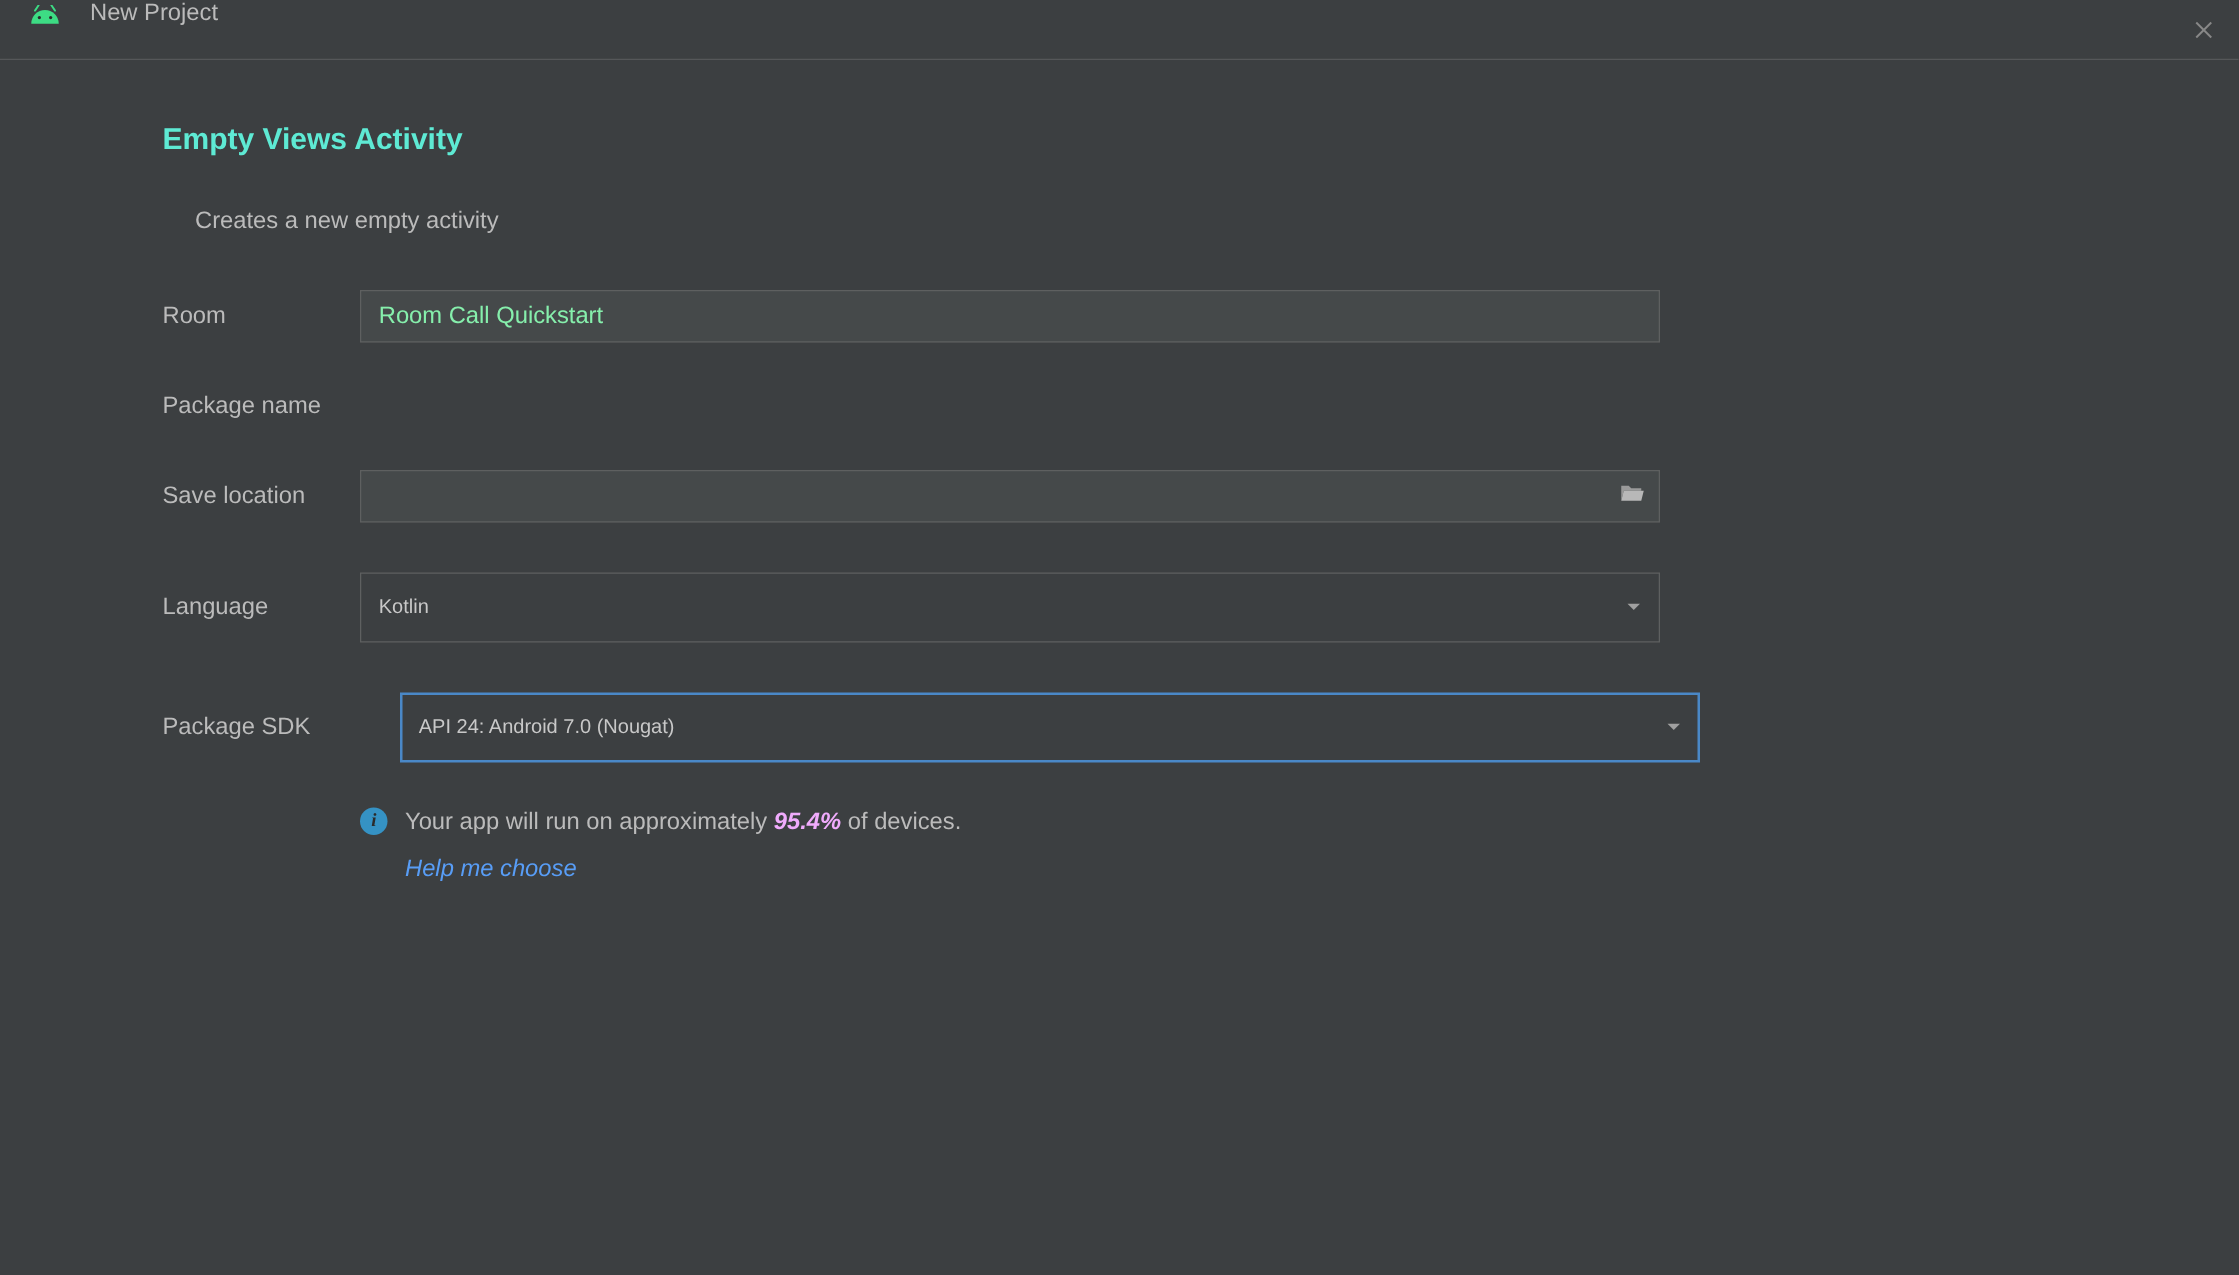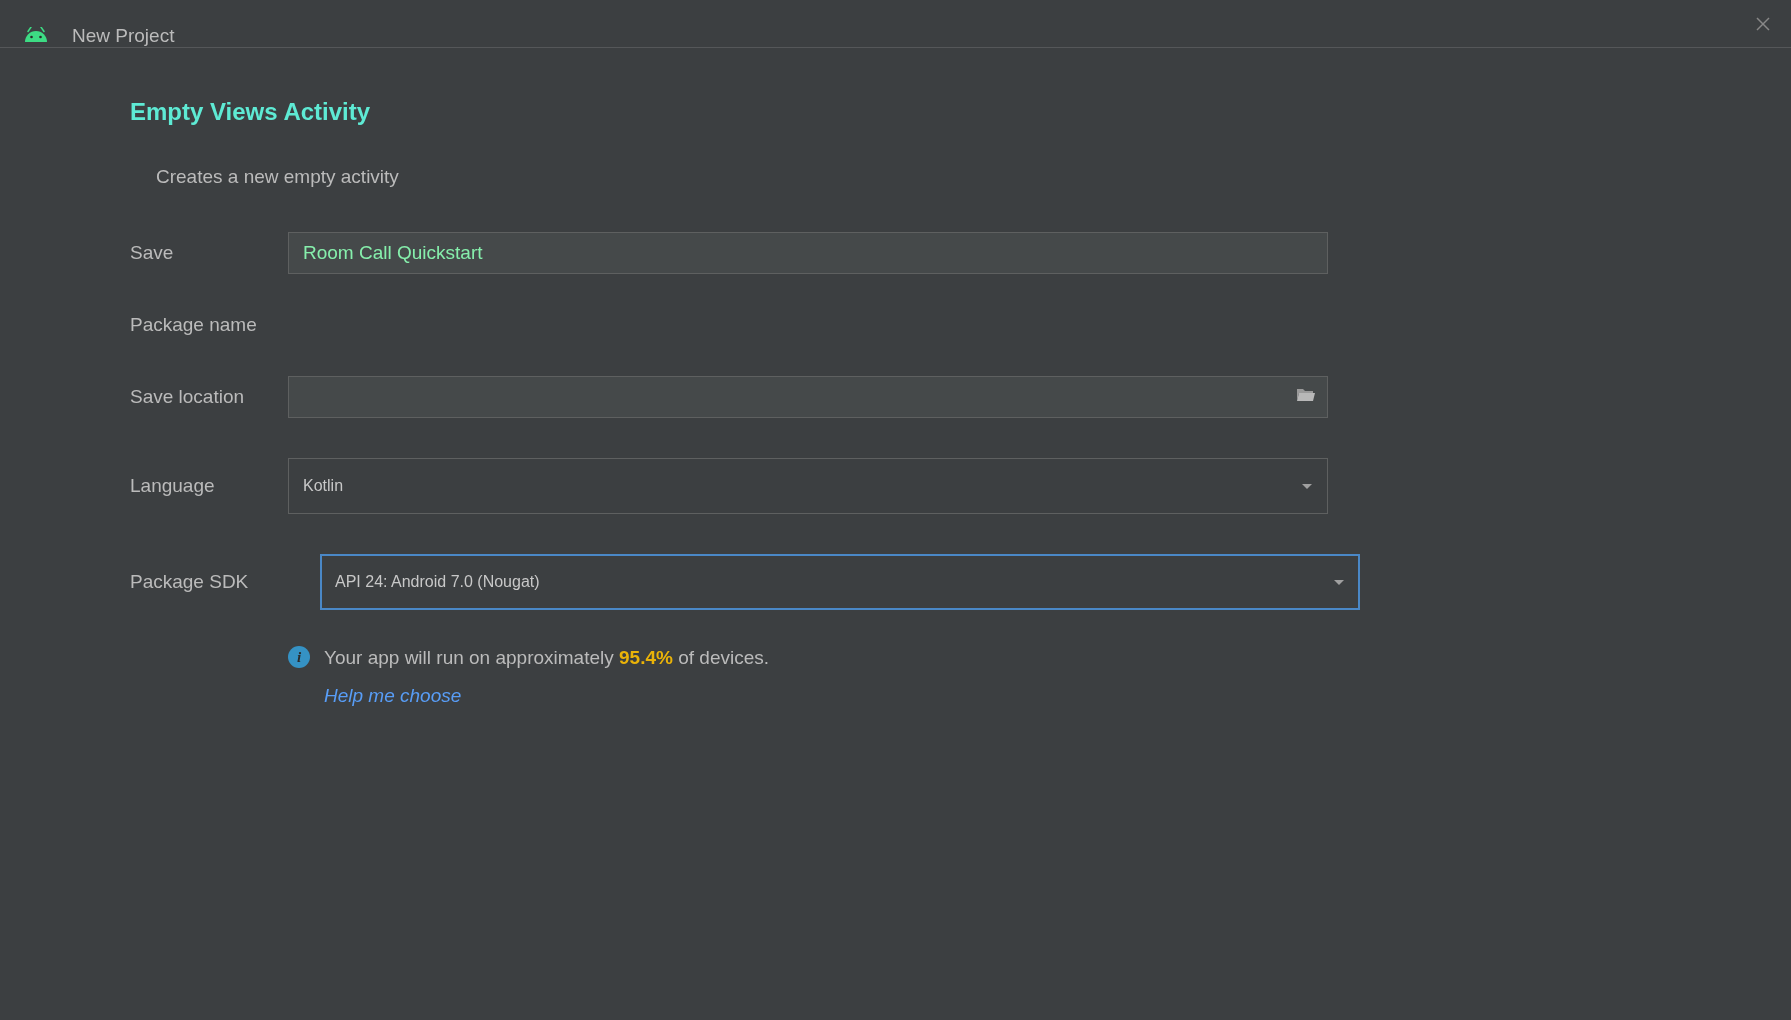--- a/index.html
+++ b/index.html
@@ -10,21 +10,21 @@
     body {
       background: #3c3f41;
       font-family: "Segoe UI", Arial, sans-serif;
       color: #bbbbbb;
       width: 1791px;
       height: 1020px;
       overflow: hidden;
     }
     .titlebar {
       display: flex;
-      align-items: flex-end;
+      align-items: flex-start;
       height: 48px;
       padding: 0 16px 0 24px;
       border-bottom: 1px solid #555759;
       position: relative;
     }
     .android-icon {
       width: 24px;
       height: 24px;
       margin-right: 24px;
       display: flex;
@@ -148,21 +148,22 @@
       margin-top: 4px;
       flex-shrink: 0;
     }
     .info-text {
       font-size: 19px;
       color: #bbbbbb;
       line-height: 1.7;
     }
     .info-text .bold {
       font-weight: 700;
-      color: #eab308;
+      color: #f0abfc;
+      font-style: italic;
     }
     .help-link {
       color: #589df6;
       font-size: 19px;
       cursor: pointer;
       display: inline-block;
       margin-top: 6px;
       font-style: italic;
     }
   </style>
@@ -186,21 +187,21 @@
       <line x1="13" y1="1" x2="1" y2="13" stroke="currentColor" stroke-width="1.5"></line>
     </svg>
   </span>
 </div>
 
 <div class="content">
   <h1 class="page-title">Empty Views Activity</h1>
   <p class="description">Creates a new empty activity</p>
 
   <div class="form-row">
-    <div class="label">Save</div>
+    <div class="label">Room</div>
     <input class="text-input" type="text" value="Room Call Quickstart" style="">
   </div>
 
   <div class="form-row">
     <div class="label">Package name</div>
   </div>
 
   <div class="form-row">
     <div class="label">Save location</div>
     <div class="input-with-icon">

